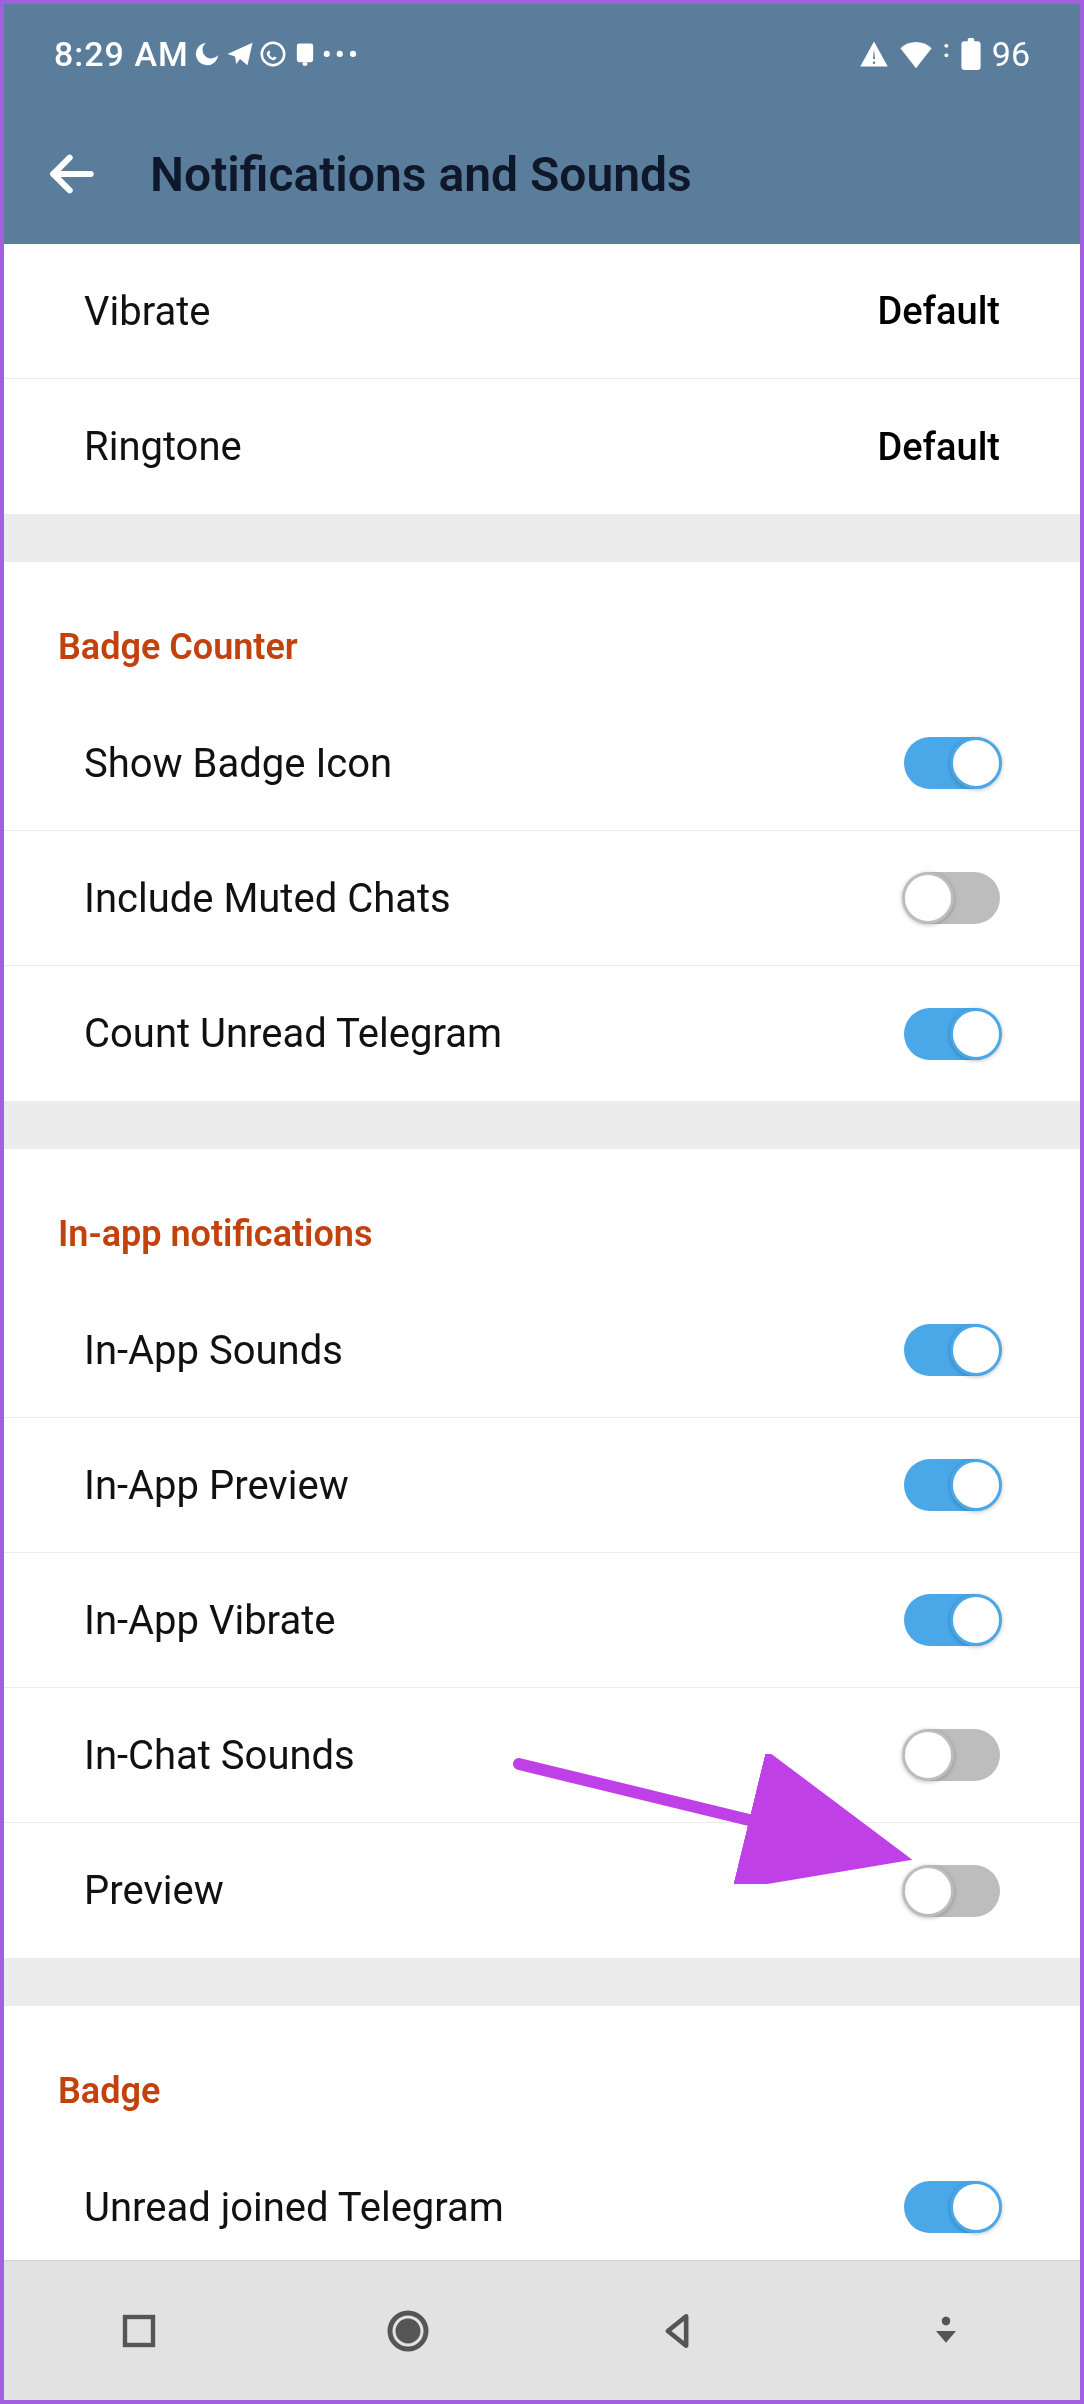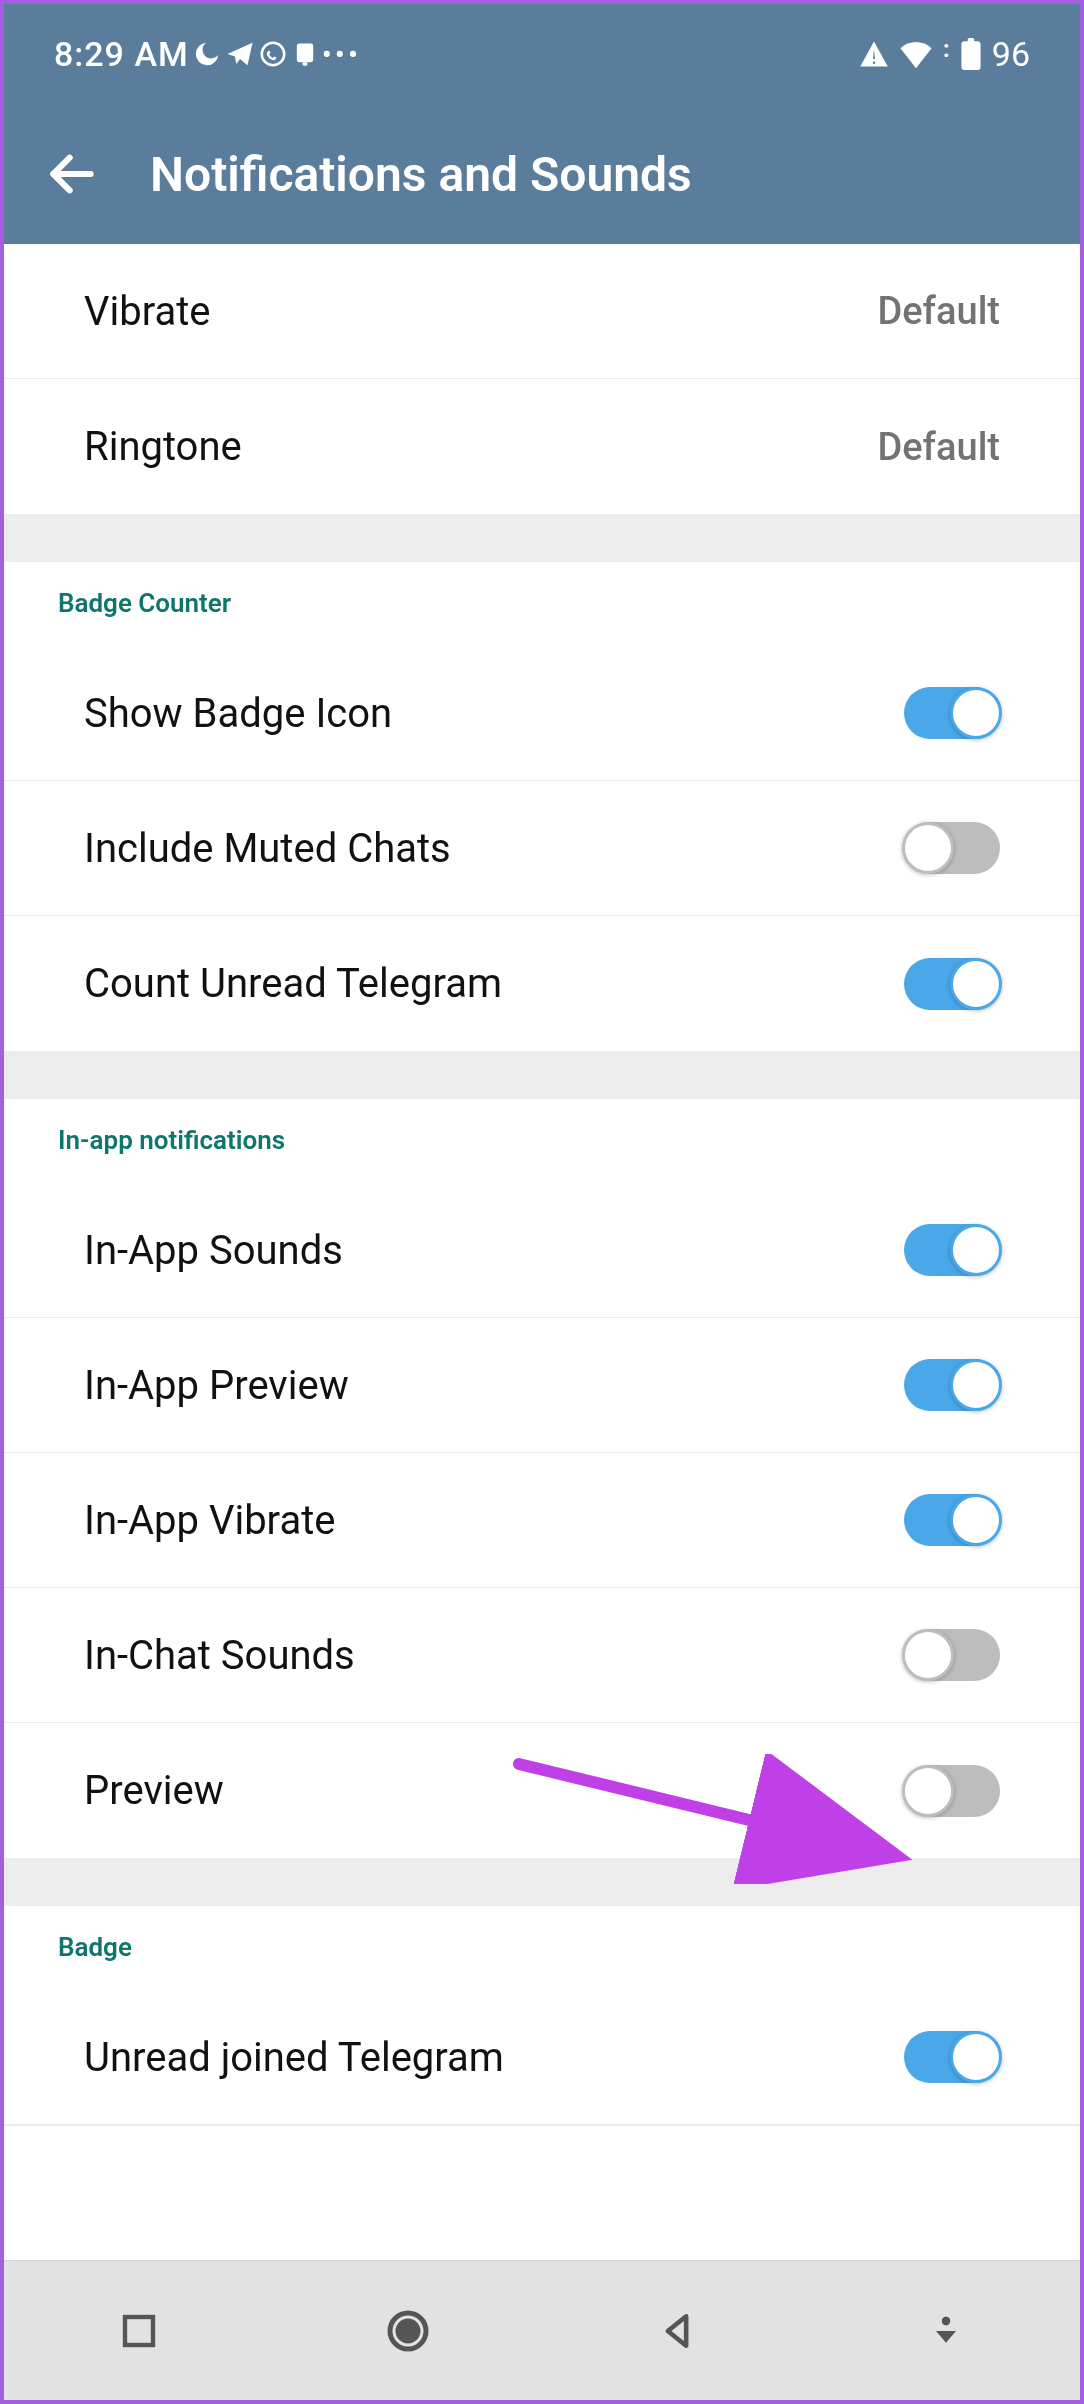--- a/index.html
+++ b/index.html
@@ -27,45 +27,45 @@
 
   .app-bar {
     background: #5b7d9c;
     height: 140px;
     display: flex;
     align-items: center;
     padding: 0 40px;
     gap: 50px;
   }
   .back-btn { color: #fff; display:flex; align-items:center; }
-  .app-title { color: #ffffff; font-size: 48px; font-weight: 600; }
+  .app-title { color: #0f172a; font-size: 48px; font-weight: 600; }
 
   .content { background: #ececec; }
 
   .section { background: #fff; }
   .section-gap { height: 48px; background: #ececec; }
 
   .section-header {
-    color: #0f766e;
-    font-size: 26px;
+    color: #c2410c;
+    font-size: 36px;
     font-weight: 600;
-    padding: 26px 54px 28px 54px;
+    padding: 64px 54px 28px 54px;
   }
 
   .row {
     display: flex;
     align-items: center;
     justify-content: space-between;
     padding: 0 80px;
     height: 135px;
     border-bottom: 1px solid #eaeaea;
   }
   .row:last-child { border-bottom: none; }
   .row-label { font-size: 40px; color: #111; }
-  .row-value { font-size: 38px; color: #737373; font-weight: 500; }
+  .row-value { font-size: 38px; color: #000000; font-weight: 500; }
 
   .toggle {
     position: relative;
     width: 96px;
     height: 52px;
     border-radius: 26px;
     background: #bdbdbd;
     flex-shrink: 0;
   }
   .toggle-knob {

